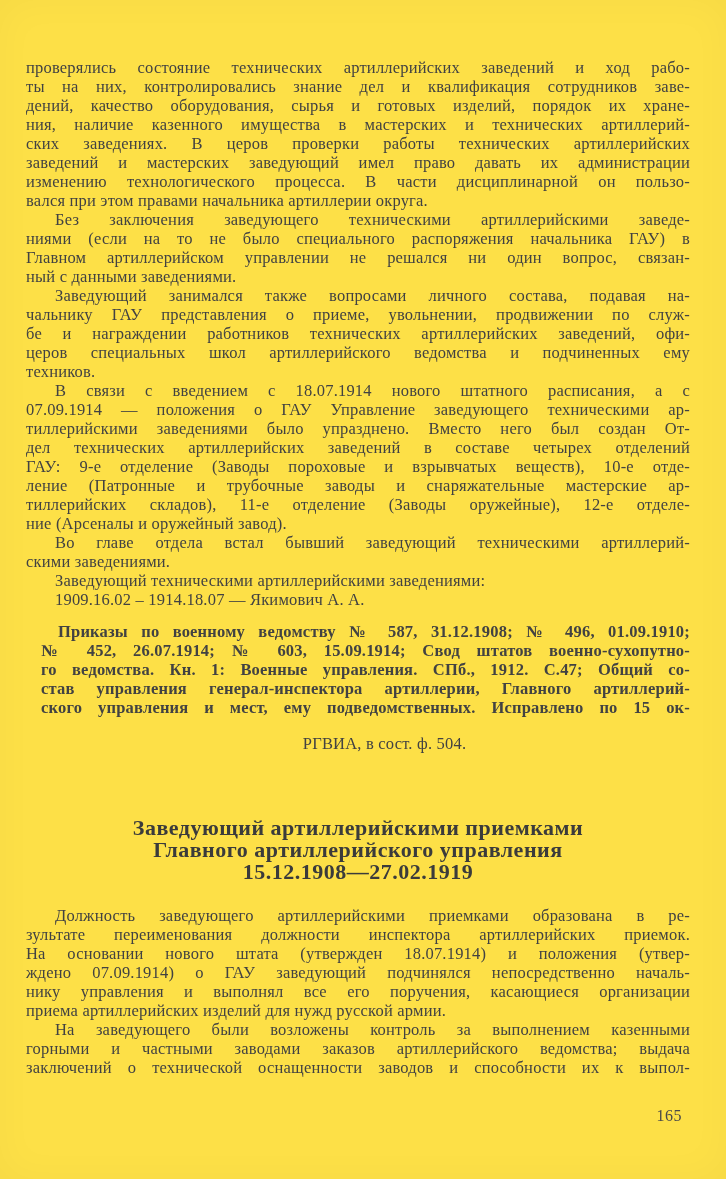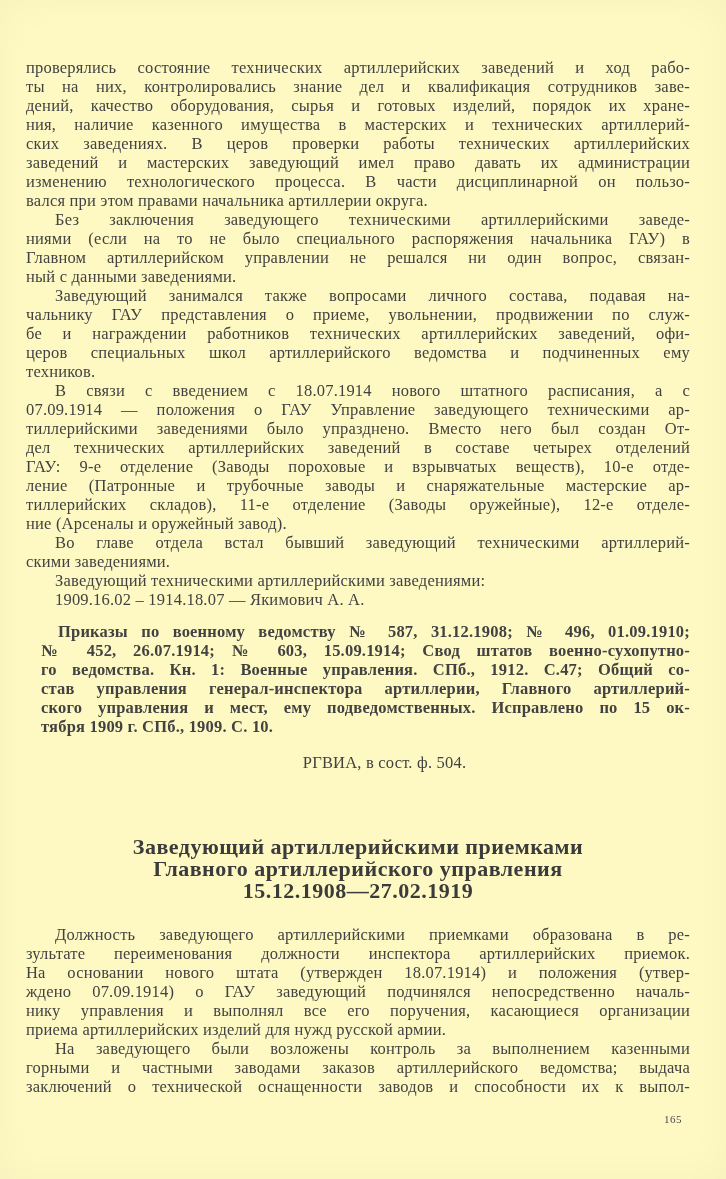--- a/index.html
+++ b/index.html
@@ -55,29 +55,29 @@
     text-align: center;
     text-align-last: center;
     letter-spacing: 0.5px;
     padding-left: 0;
   }
 
   .page-number {
     position: absolute;
     right: 44px;
     bottom: 54px;
-    font-size: 11px;
+    font-size: 16px;
     letter-spacing: 0.5px;
     color: #4a4a4a;
   }
 </style>
 </head>
 <body>
 
-<div class="page" style="background: #fef9c3; color: rgb(66, 66, 66);">
+<div class="page" style="background: #fde047; color: rgb(66, 66, 66);">
   <div class="content">
       <div class="block para">
         <div class="line">проверялись состояние технических артиллерийских заведений и ход рабо-</div>
         <div class="line">ты на них, контролировались знание дел и квалификация сотрудников заве-</div>
         <div class="line">дений, качество оборудования, сырья и готовых изделий, порядок их хране-</div>
         <div class="line">ния, наличие казенного имущества в мастерских и технических артиллерий-</div>
         <div class="line">ских заведениях. В церов проверки работы технических артиллерийских</div>
         <div class="line">заведений и мастерских заведующий имел право давать их администрации</div>
         <div class="line">изменению технологического процесса. В части дисциплинарной он пользо-</div>
         <div class="line endline">вался при этом правами начальника артиллерии округа.</div>
@@ -112,21 +112,20 @@
       <div class="block plain">
         <div class="line">Заведующий техническими артиллерийскими заведениями:</div>
         <div class="line">1909.16.02 – 1914.18.07 — Якимович А. А.</div>
       </div>
       <div class="block reference">
         <div class="line first">Приказы по военному ведомству № 587, 31.12.1908; № 496, 01.09.1910;</div>
         <div class="line">№ 452, 26.07.1914; № 603, 15.09.1914; Свод штатов военно-сухопутно-</div>
         <div class="line">го ведомства. Кн. 1: Военные управления. СПб., 1912. С.47; Общий со-</div>
         <div class="line">став управления генерал-инспектора артиллерии, Главного артиллерий-</div>
         <div class="line">ского управления и мест, ему подведомственных. Исправлено по 15 ок-</div>
-        <div class="line endline">тября 1909 г. СПб., 1909. С. 10.</div>
       </div>
       <div class="block archive">
         <div class="line">РГВИА, в сост. ф. 504.</div>
       </div>
       <div class="block heading">
         <div class="line">Заведующий артиллерийскими приемками</div>
         <div class="line">Главного артиллерийского управления</div>
         <div class="line">15.12.1908—27.02.1919</div>
       </div>
       <div class="block para">

